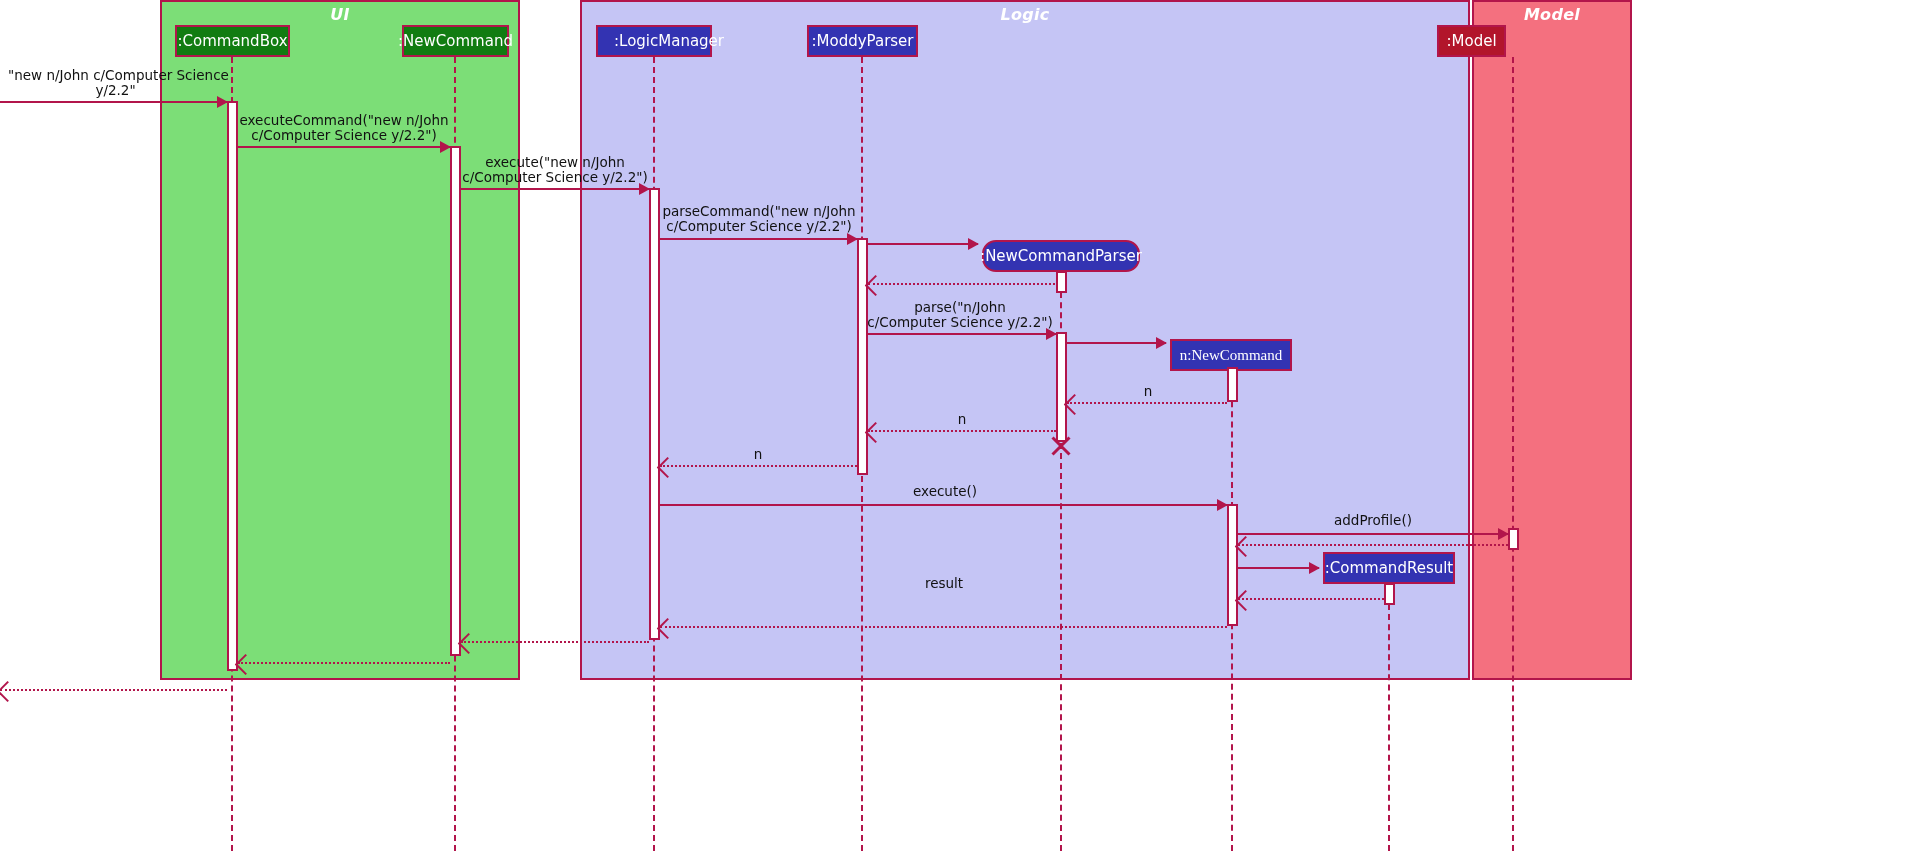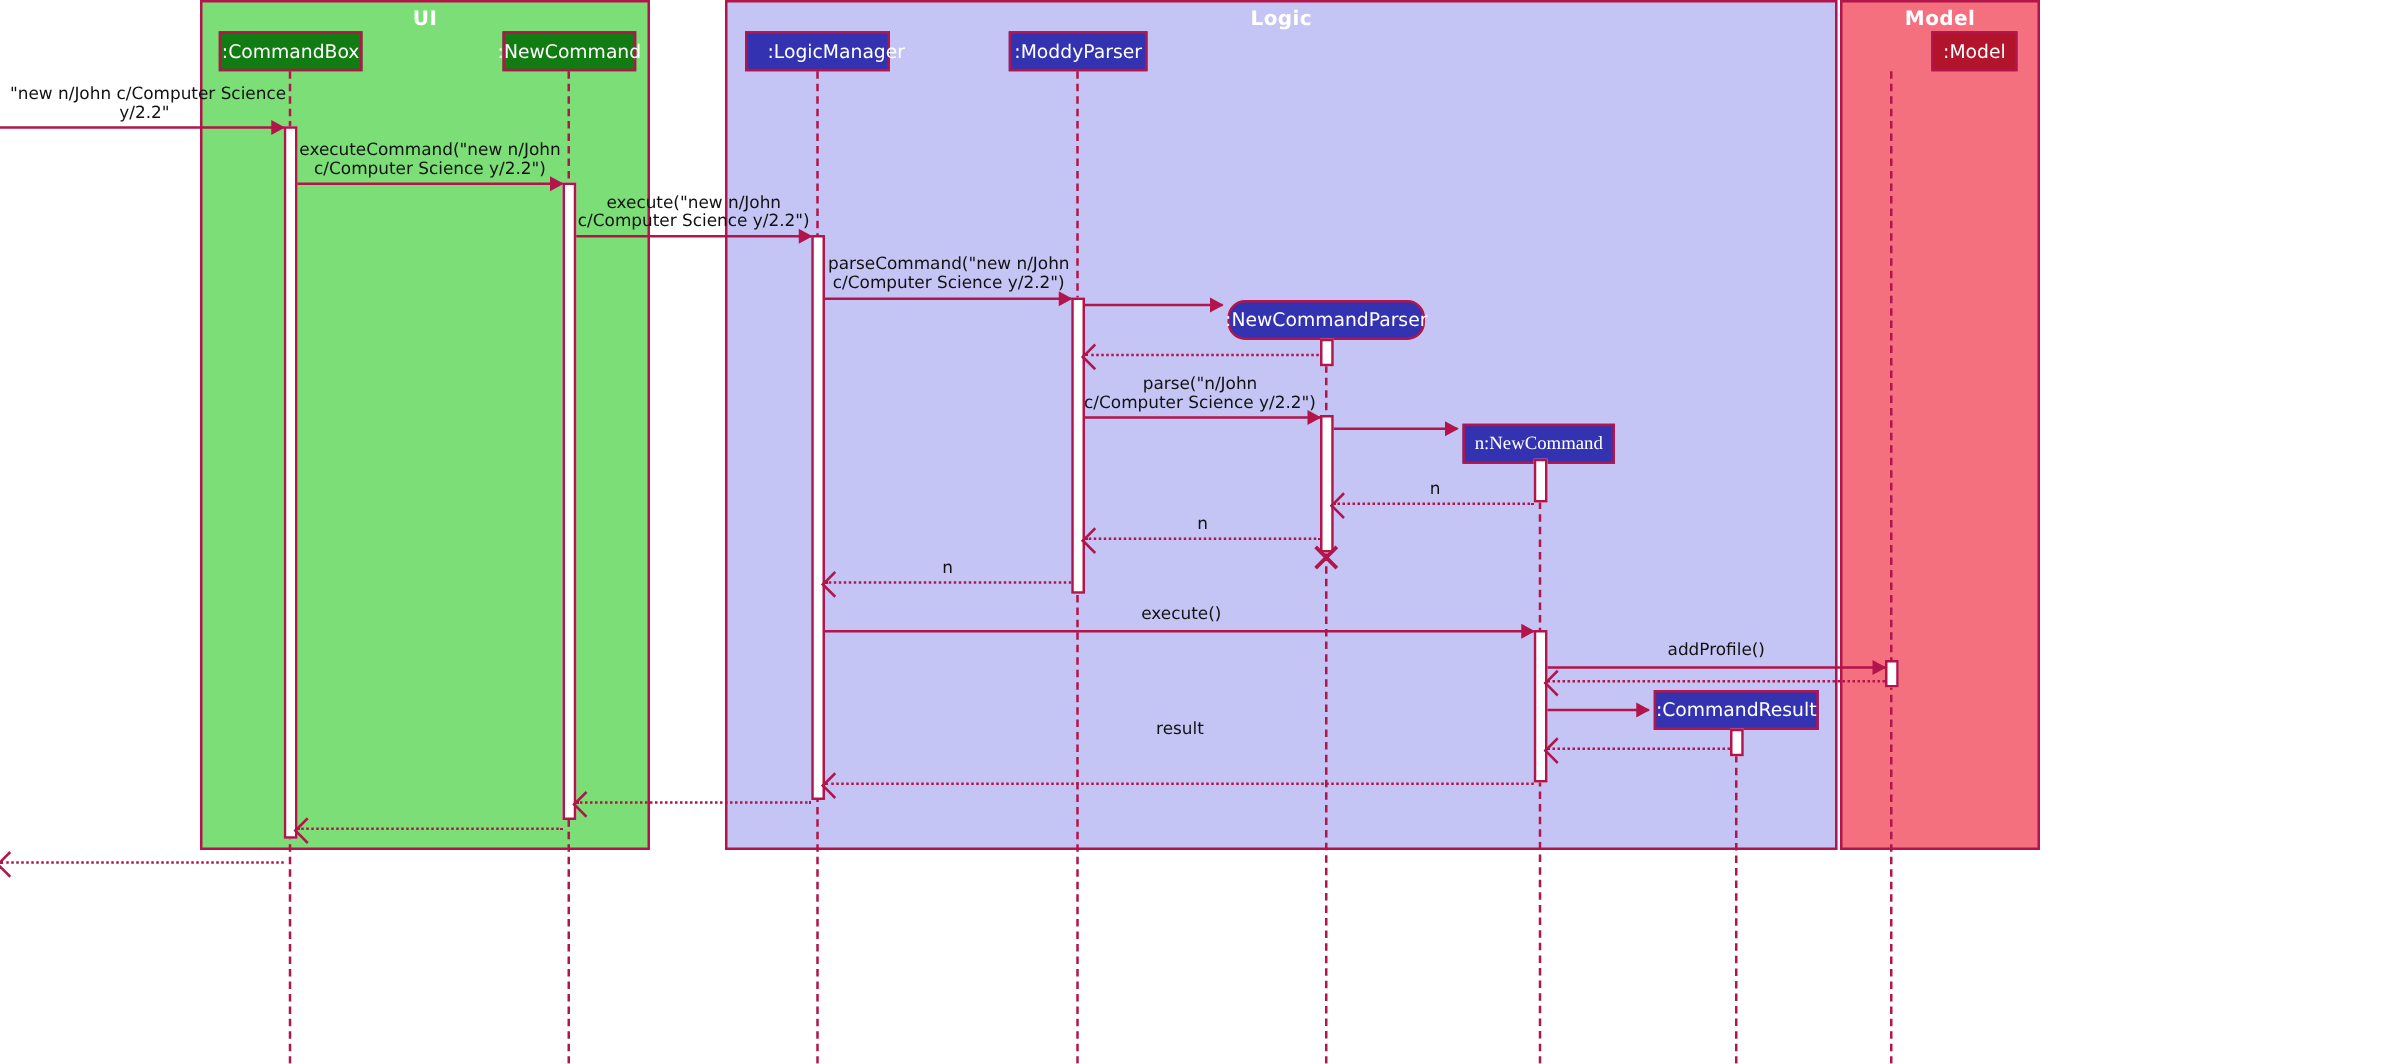--- a/index.html
+++ b/index.html
@@ -2,21 +2,21 @@
 <html><head>
 <meta charset="utf-8">
 <style>
   html,body{margin:0;padding:0;background:#ffffff;}
   body{font-family:"DejaVu Sans","Liberation Sans",sans-serif;}
   #stage{position:relative;width:1915px;height:851px;background:#ffffff;overflow:hidden;}
 
   
   .pkg{position:absolute;border:2px solid #B2154B;box-sizing:border-box;}
   .pkg-title{position:absolute;width:100%;text-align:center;top:3px;left:0;
-             color:#ffffff;font-size:16px;font-weight:bold;letter-spacing:.3px;}
+             color:#ffffff;font-size:16px;font-weight:bold;letter-spacing:.3px;font-style:italic;}
 
   
   .node{position:absolute;border:2px solid #B2154B;box-sizing:border-box;
         color:#ffffff;font-size:15px;line-height:1;white-space:nowrap;
         display:flex;align-items:center;justify-content:center;
         padding:0 10px;height:32px;}
   .node.ui{background:#117C11;}
   .node.logic{background:#3333B2;}
   .node.model{background:#B2152B;}
 
@@ -83,21 +83,21 @@
     </div>
     <div class="node logic" style="left: 982px; top: 240px; width: 158px; border-radius: 14px;">
       <span>:NewCommandParser</span>
     </div>
     <div class="node logic" style="left: 1170px; top: 339px; width: 122px; font-family: Liberation Serif, serif;">
       <span>n:NewCommand</span>
     </div>
     <div class="node logic" style="left: 1323px; top: 552px; width: 132px;">
       <span>:CommandResult</span>
     </div>
-    <div class="node model" style="left: 1545px; top: 25px; width: 69px;">
+    <div class="node model" style="left: 1437px; top: 25px; width: 69px;">
       <span>:Model</span>
     </div>
     <div class="act" style="left: 227px; top: 101px; height: 570px;"></div>
     <div class="act" style="left: 450px; top: 146px; height: 510px;"></div>
     <div class="act" style="left: 649px; top: 188px; height: 452px;"></div>
     <div class="act" style="left: 857px; top: 238px; height: 237px;"></div>
     <div class="act" style="left: 1056px; top: 271px; height: 22px;"></div>
     <div class="act" style="left: 1056px; top: 332px; height: 110px;"></div>
     <div class="act" style="left: 1227px; top: 367px; height: 35px;"></div>
     <div class="act" style="left: 1227px; top: 504px; height: 122px;"></div>

